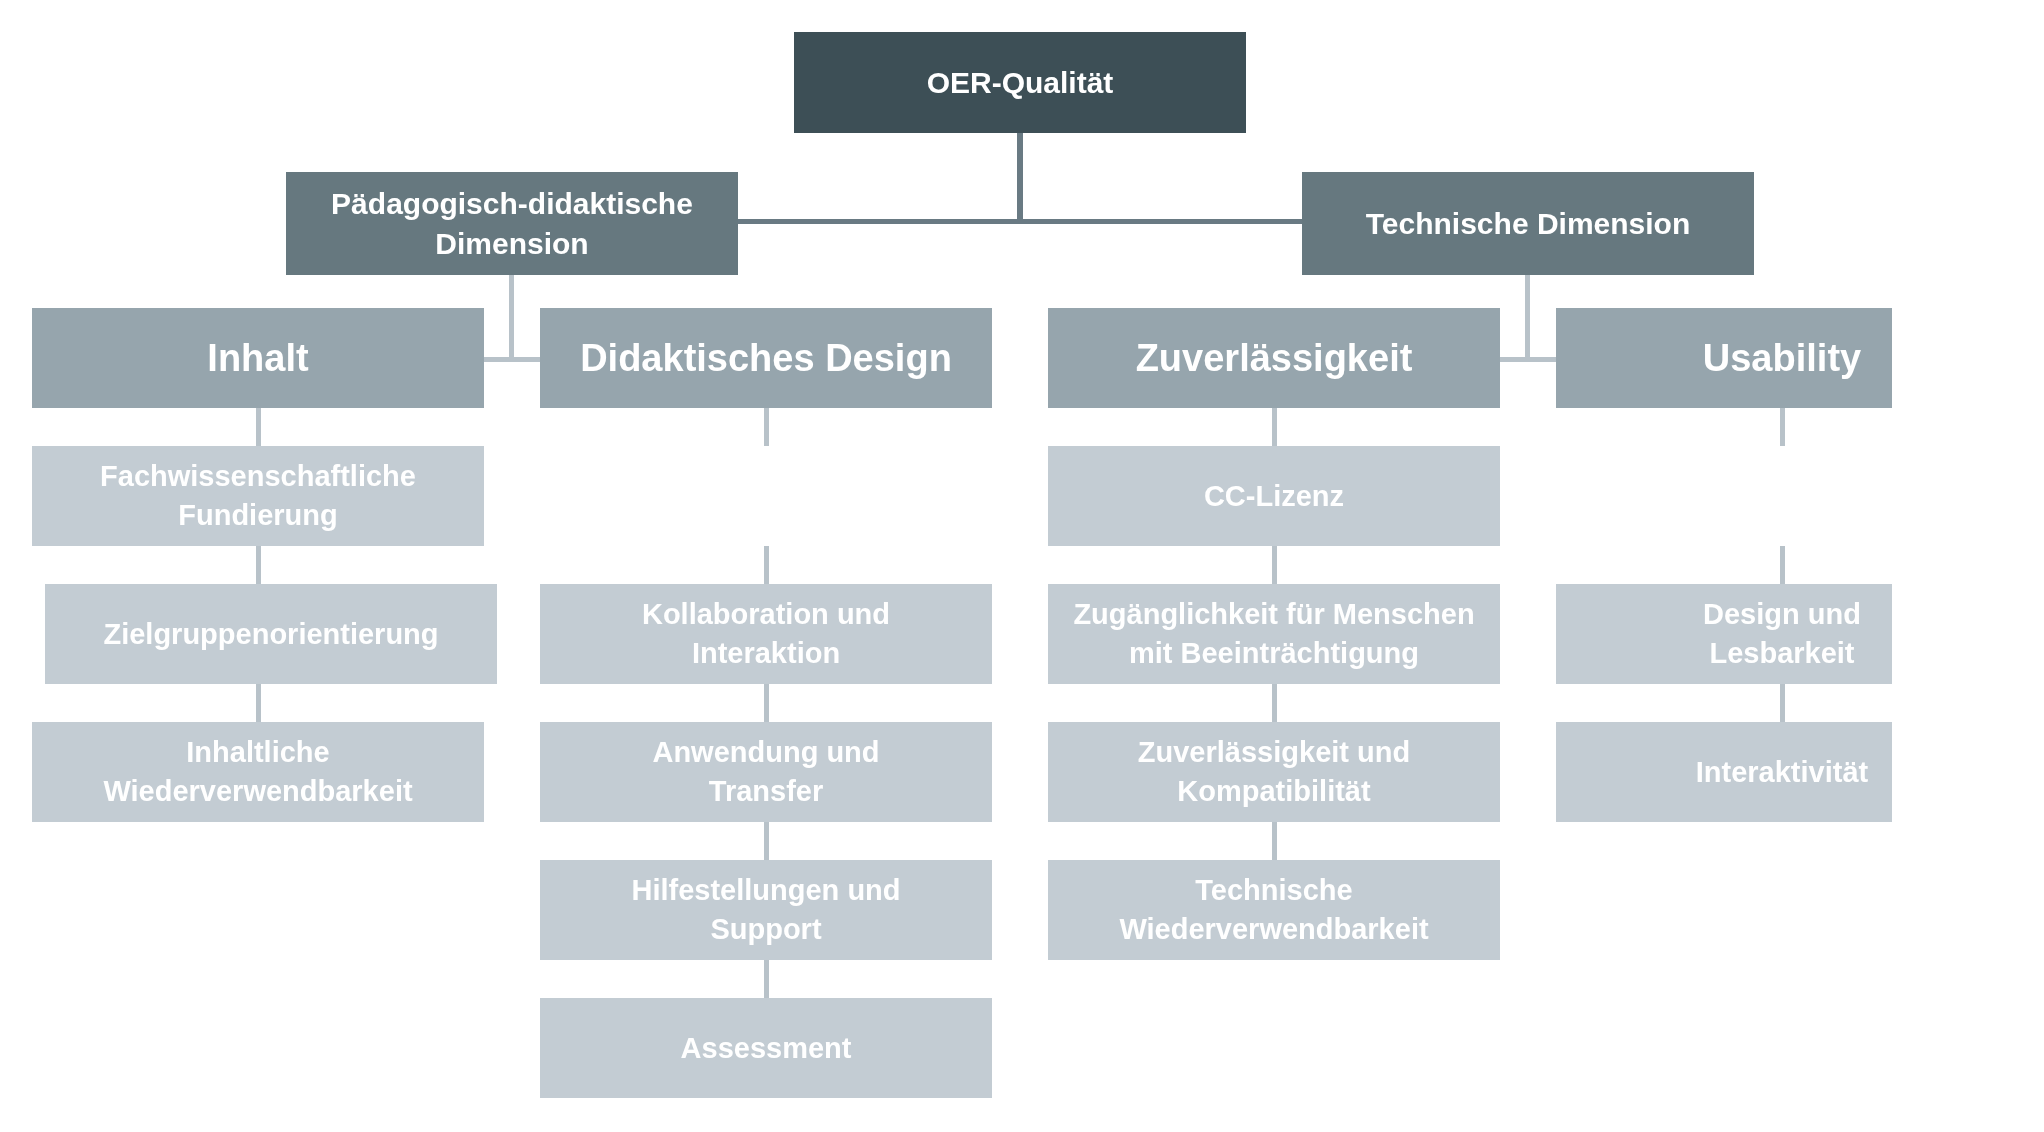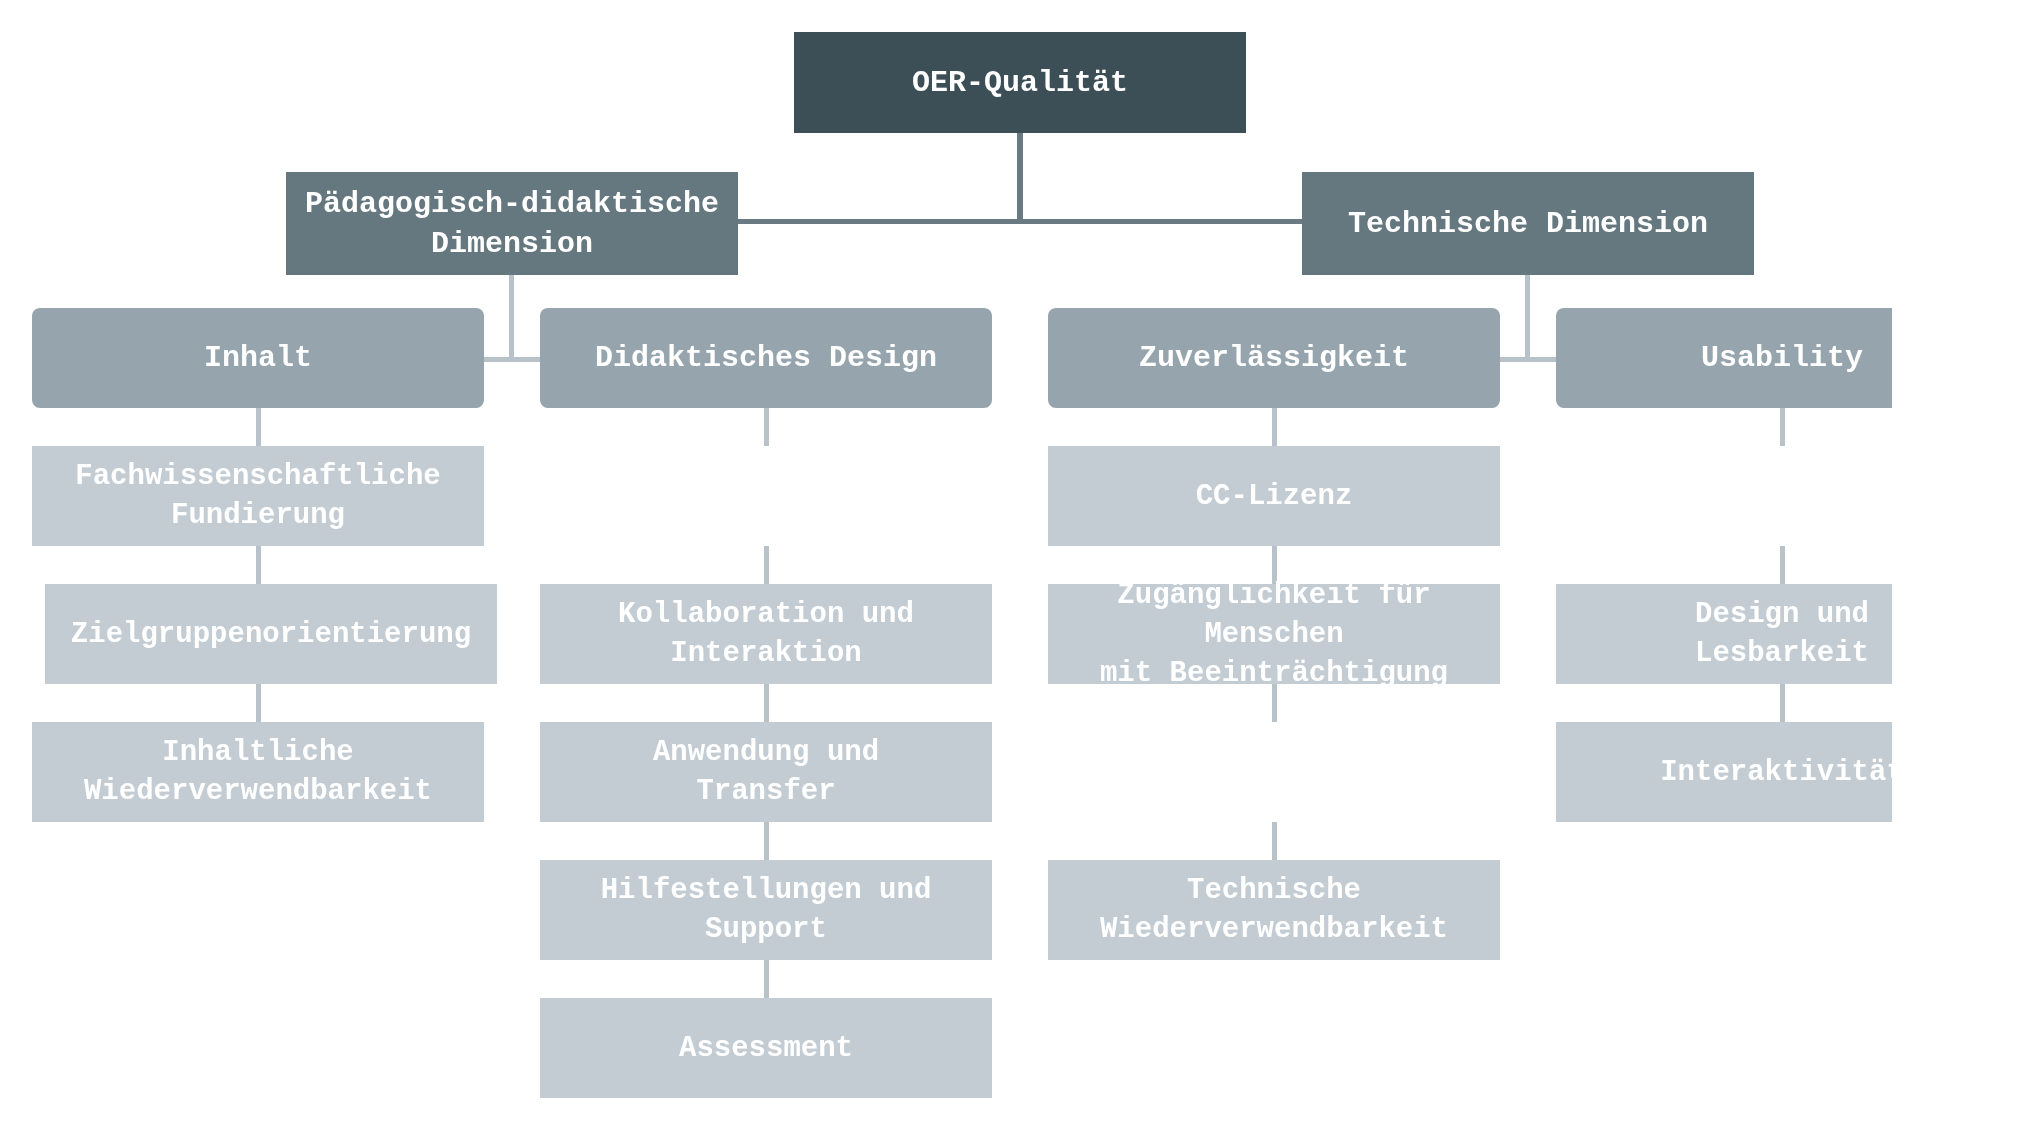--- a/index.html
+++ b/index.html
@@ -1,38 +1,38 @@
 <!DOCTYPE html>
 <html style="--canvas-bg: #ffffff; --node-text: #ffffff; --node-root: #3d4f56; --node-dimension: #66787f; --node-category: #96a5ad; --node-item: #c3ccd3; --line-dark: #697a83; --line-light: #b8c2c9;"><head>
 <meta charset="utf-8">
 <style>
   html, body { margin: 0; padding: 0; background: #ffffff; }
   .canvas {
     position: relative;
     width: 1892px;
     height: 1132px;
     background: var(--canvas-bg, #ffffff);
-    font-family: Liberation Mono, monospace;
+    font-family: Liberation Sans, sans-serif;
     overflow: hidden;
   }
   .node {
     position: absolute;
     display: flex;
     align-items: center;
     justify-content: center;
     text-align: center;
     white-space: pre-line;
     color: var(--node-text, #ffffff);
     font-weight: bold;
     box-sizing: border-box;
     padding: 4px 10px;
   }
   .root { width: 452px; height: 101px; background: var(--node-root); font-size: 30px; line-height: 40px; }
   .dim  { width: 452px; height: 103px; background: var(--node-dimension); font-size: 30px; line-height: 40px; }
-  .cat  { width: 452px; height: 100px; background: var(--node-category); font-size: 30px; line-height: 40px; border-radius: 8px; }
+  .cat  { width: 452px; height: 100px; background: var(--node-category); font-size: 38px; line-height: 40px; }
   .item { width: 452px; height: 100px; background: var(--node-item); font-size: 29px; line-height: 39px; }
   .line { position: absolute; }
   .dark  { background: var(--line-dark); }
   .light { background: var(--line-light); }
 </style>
 </head>
 <body>
 
 <div class="canvas">
 
@@ -84,20 +84,22 @@
 Interaktion</div>
   <div class="node item" style="left:540px;top:722px">Anwendung und
 Transfer</div>
   <div class="node item" style="left:540px;top:860px">Hilfestellungen und
 Support</div>
   <div class="node item" style="left:540px;top:998px">Assessment</div>
 
   <div class="node item" style="left:1048px;top:446px">CC-Lizenz</div>
   <div class="node item" style="left:1048px;top:584px">Zugänglichkeit für Menschen
 mit Beeinträchtigung</div>
+  <div class="node item" style="left:1048px;top:722px">Zuverlässigkeit und
+Kompatibilität</div>
   <div class="node item" style="left:1048px;top:860px">Technische
 Wiederverwendbarkeit</div>
 
   <div class="node item" style="left:1556px;top:584px">Design und
 Lesbarkeit</div>
   <div class="node item" style="left:1556px;top:722px">Interaktivität</div>
 
 </div>
 
 </body></html>

